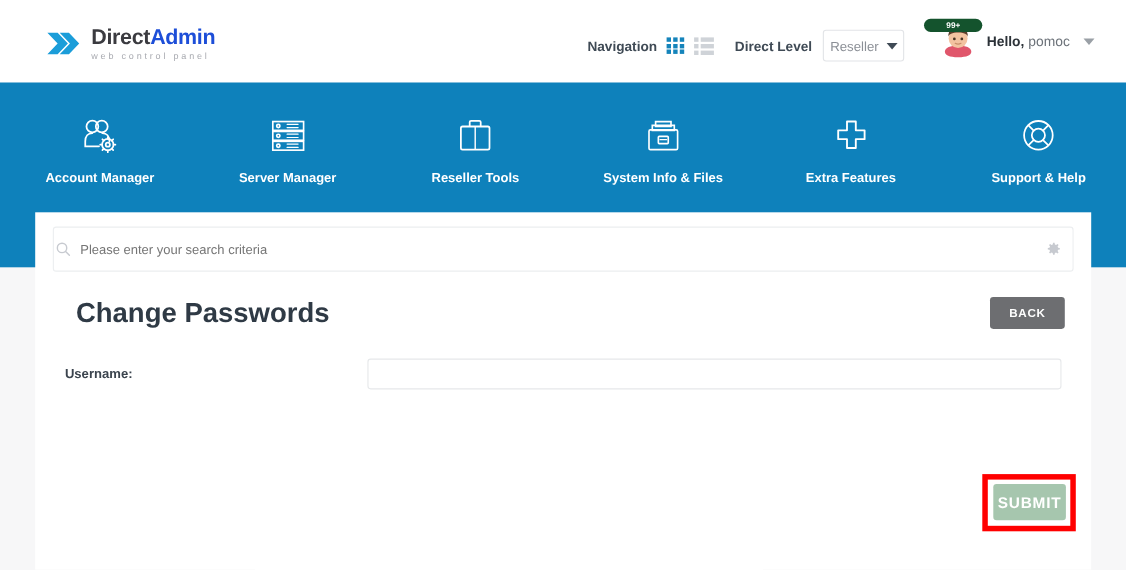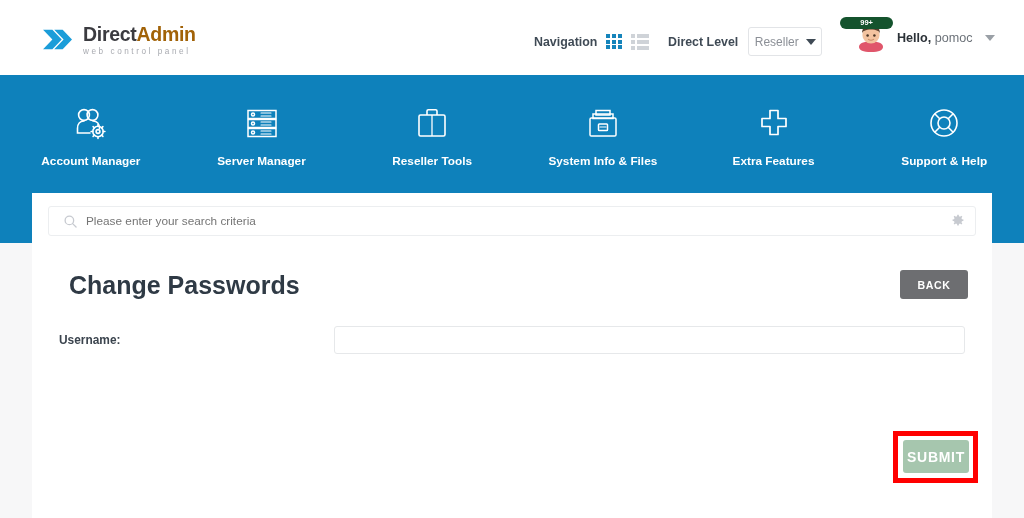--- a/index.html
+++ b/index.html
@@ -21,21 +21,21 @@
   .logo-wrap {
     position: absolute; left: 42px; top: 24px;
     display: flex; align-items: center; gap: 9px;
   }
   .logo-mark { width: 32px; height: 28px; flex: none; }
   .logo-text-block { line-height: 1; padding-top: 1px; }
   .logo-title {
     font-size: 19.5px; font-weight: bold; color: #3b3b40;
     letter-spacing: -0.3px; white-space: nowrap;
   }
-  .logo-title .lt-light { color: #a16207; }
+  .logo-title .lt-light { color: #1d4ed8; }
   .logo-sub {
     font-size: 8.2px; color: #a8aab0; letter-spacing: 2.55px;
     margin-top: 3px; white-space: nowrap;
   }
 
   .hdr-nav {
     position: absolute; left: 534px; top: 34px;
     display: flex; align-items: center; gap: 9px;
   }
   .hdr-label {
@@ -96,22 +96,22 @@
 
   
   .card {
     position: absolute; left: 32px; top: 193px; width: 960px; height: 325px;
     background: #ffffff;
   }
   .searchrow {
     position: absolute; left: 16px; top: 13px; width: 928px; height: 30px;
   }
   .searchbox {
-    width: 100%; height: 30px; border: 1px solid #eceef0; border-radius: 3px;
-    display: flex; align-items: center; padding: 0 10px 0 15px; background: #fff;
+    width: 100%; height: 41px; border: 1px solid #eceef0; border-radius: 3px;
+    display: flex; align-items: center; padding: 0 10px 0 2px; background: #fff;
   }
   .search-ph { font-size: 11.8px; color: #c7cad0; margin-left: 9px; flex: 1; }
 
   .card-title {
     position: absolute; left: 27px; top: 78px;
     font-size: 25px; font-weight: bold; color: #2f3a45; margin-left: 10px;
   }
   .back-btn {
     position: absolute; right: 24px; top: 77px; width: 68px; height: 29px;
     background: #6d6e71; border: none; border-radius: 3px; color: #ffffff;

